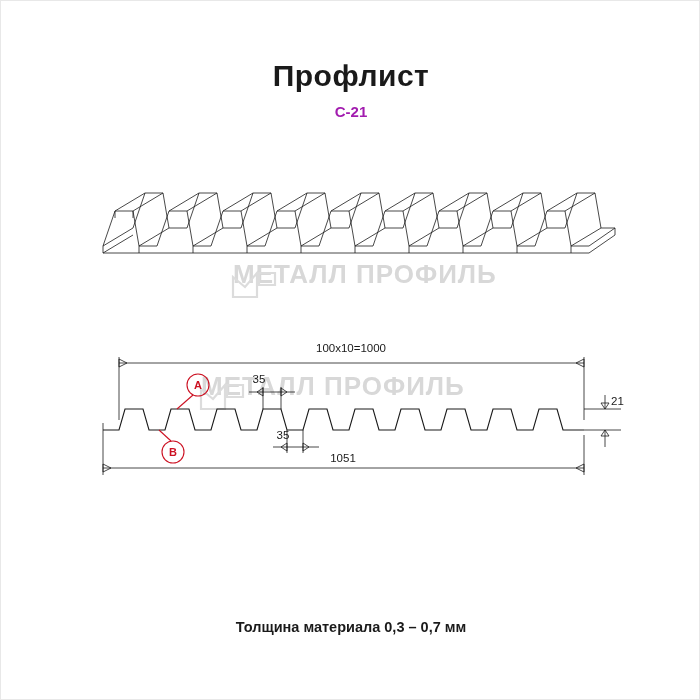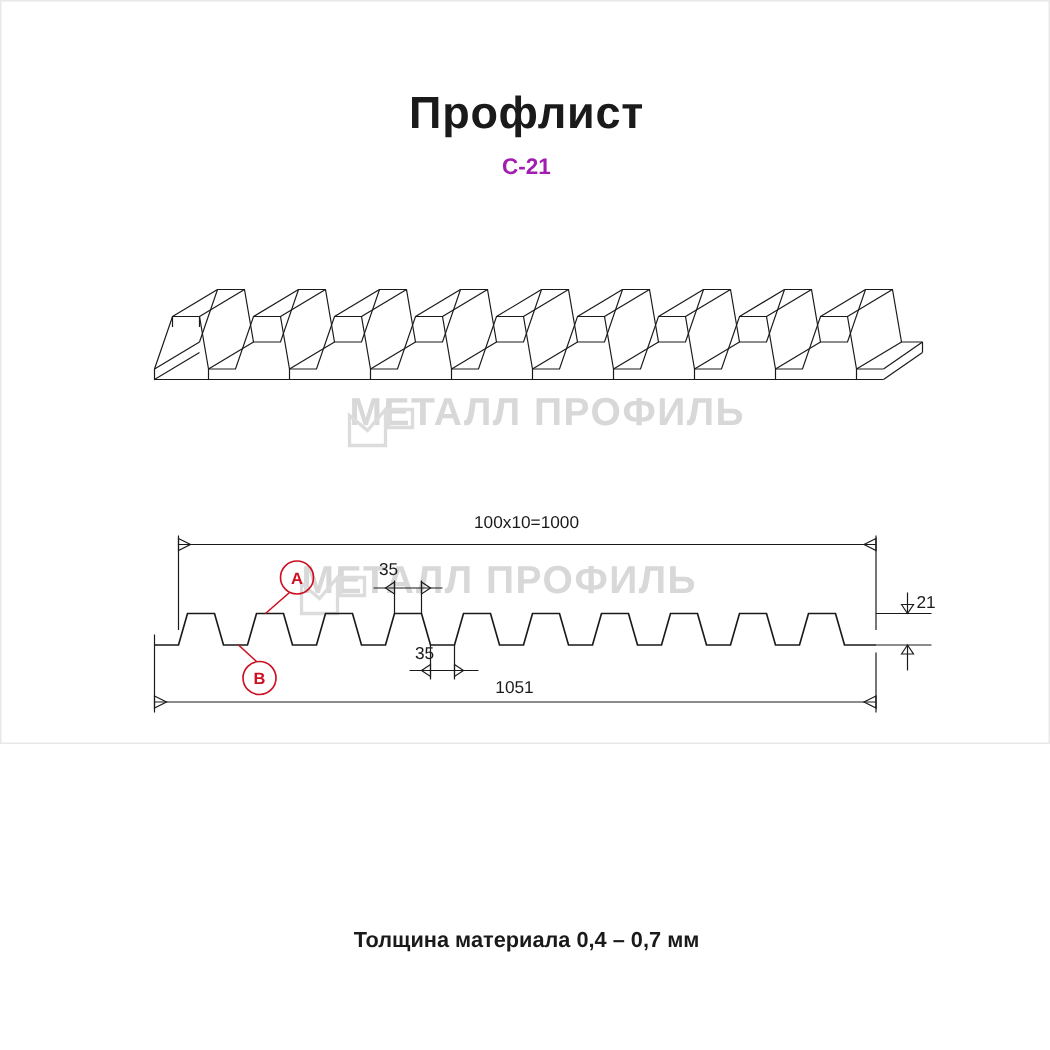--- a/index.html
+++ b/index.html
@@ -11,21 +11,21 @@
     height: 700px;
     background: #ffffff;
     font-family: "Liberation Sans", sans-serif;
     color: #1a1a1a;
     overflow: hidden;
     position: relative;
   }
   .page {
     position: relative;
     width: 700px;
-    height: 496px;
+    height: 700px;
     box-sizing: border-box;
     border: 1px solid #e8e8e8;
   }
   .title {
     position: absolute;
     top: 58px;
     left: 0;
     width: 700px;
     text-align: center;
     font-size: 30px;
@@ -264,15 +264,15 @@
 
       <g>
         <circle class="red" cx="92" cy="117" r="11"></circle>
         <text class="redtxt" x="92" y="121" text-anchor="middle">B</text>
         <line class="red" x1="90" y1="106" x2="78" y2="95"></line>
       </g>
 
     </svg>
   </div>
 
-  <div class="footnote">Толщина материала 0,4 – 0,7 мм</div>
+  <div class="footnote">Толщина материала 0,3 – 0,7 мм</div>
 
 </div>
 
 </body></html>

